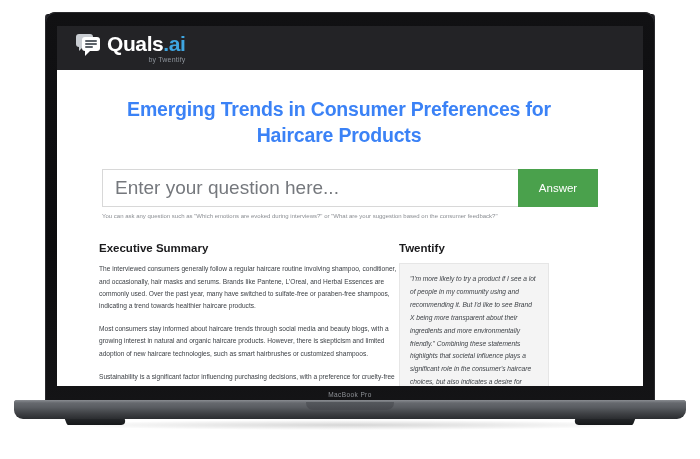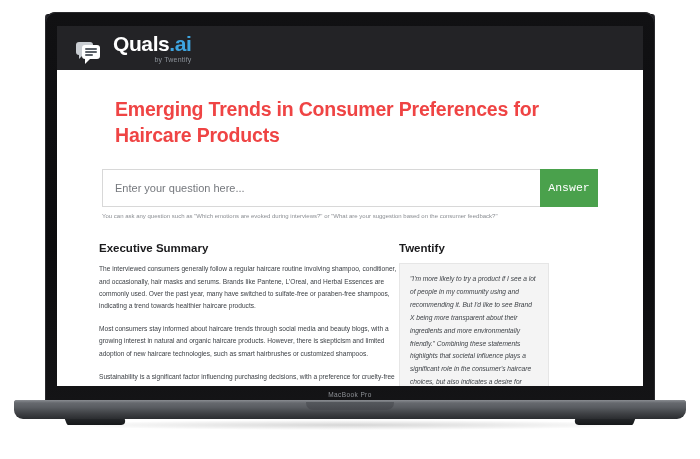--- a/index.html
+++ b/index.html
@@ -63,21 +63,21 @@
   }
 
   
   .app-header {
     height: 44px;
     background: #232326;
     display: flex;
     align-items: center;
     padding-left: 18px;
   }
-  .logo { display: flex; align-items: flex-end; gap: 12px; }
+  .logo { display: flex; align-items: flex-start; gap: 6px; }
   .logo-mark {
     position: relative;
     width: 26px; height: 22px;
     flex: 0 0 auto;
   }
   .logo-mark .bubble-back {
     position: absolute; left: 1px; top: 1px;
     width: 17px; height: 13px;
     background: #c9cdd2;
     border-radius: 3px;
@@ -129,54 +129,54 @@
   }
 
   
   .page {
     padding: 0 0 0 0;
     background: #ffffff;
     height: 316px;
   }
 
   .page-title {
-    text-align: left;
+    text-align: center;
     font-size: 19.5px;
     font-weight: bold;
-    color: #ef4444;
+    color: #3b82f6;
     line-height: 1.35;
-    padding: 26px 55px 0 58px;
+    padding: 26px 55px 0 33px;
     letter-spacing: -0.2px;
   }
 
   
   .search-row {
     display: flex;
     margin: 20px 45px 0 45px;
     height: 38px;
   }
   .search-input {
     flex: 1;
     border: 1px solid #d8d8d8;
     border-right: none;
     background: #ffffff;
-    font-size: 11px;
+    font-size: 19px;
     color: #6f7277;
     font-family: "Liberation Sans", sans-serif;
     padding: 0 12px;
     outline: none;
   }
   .search-input::placeholder { color: #75787d; }
   .answer-btn {
-    width: 58px;
+    width: 80px;
     border: none;
     background: #4aa14c;
     color: #ffffff;
     font-size: 11.5px;
-    font-family: Liberation Mono, monospace;
+    font-family: Liberation Sans, sans-serif;
     cursor: pointer;
   }
   .hint {
     margin: 6px 45px 0 45px;
     font-size: 6px;
     color: #8b8e93;
     line-height: 1.3;
   }
 
   

